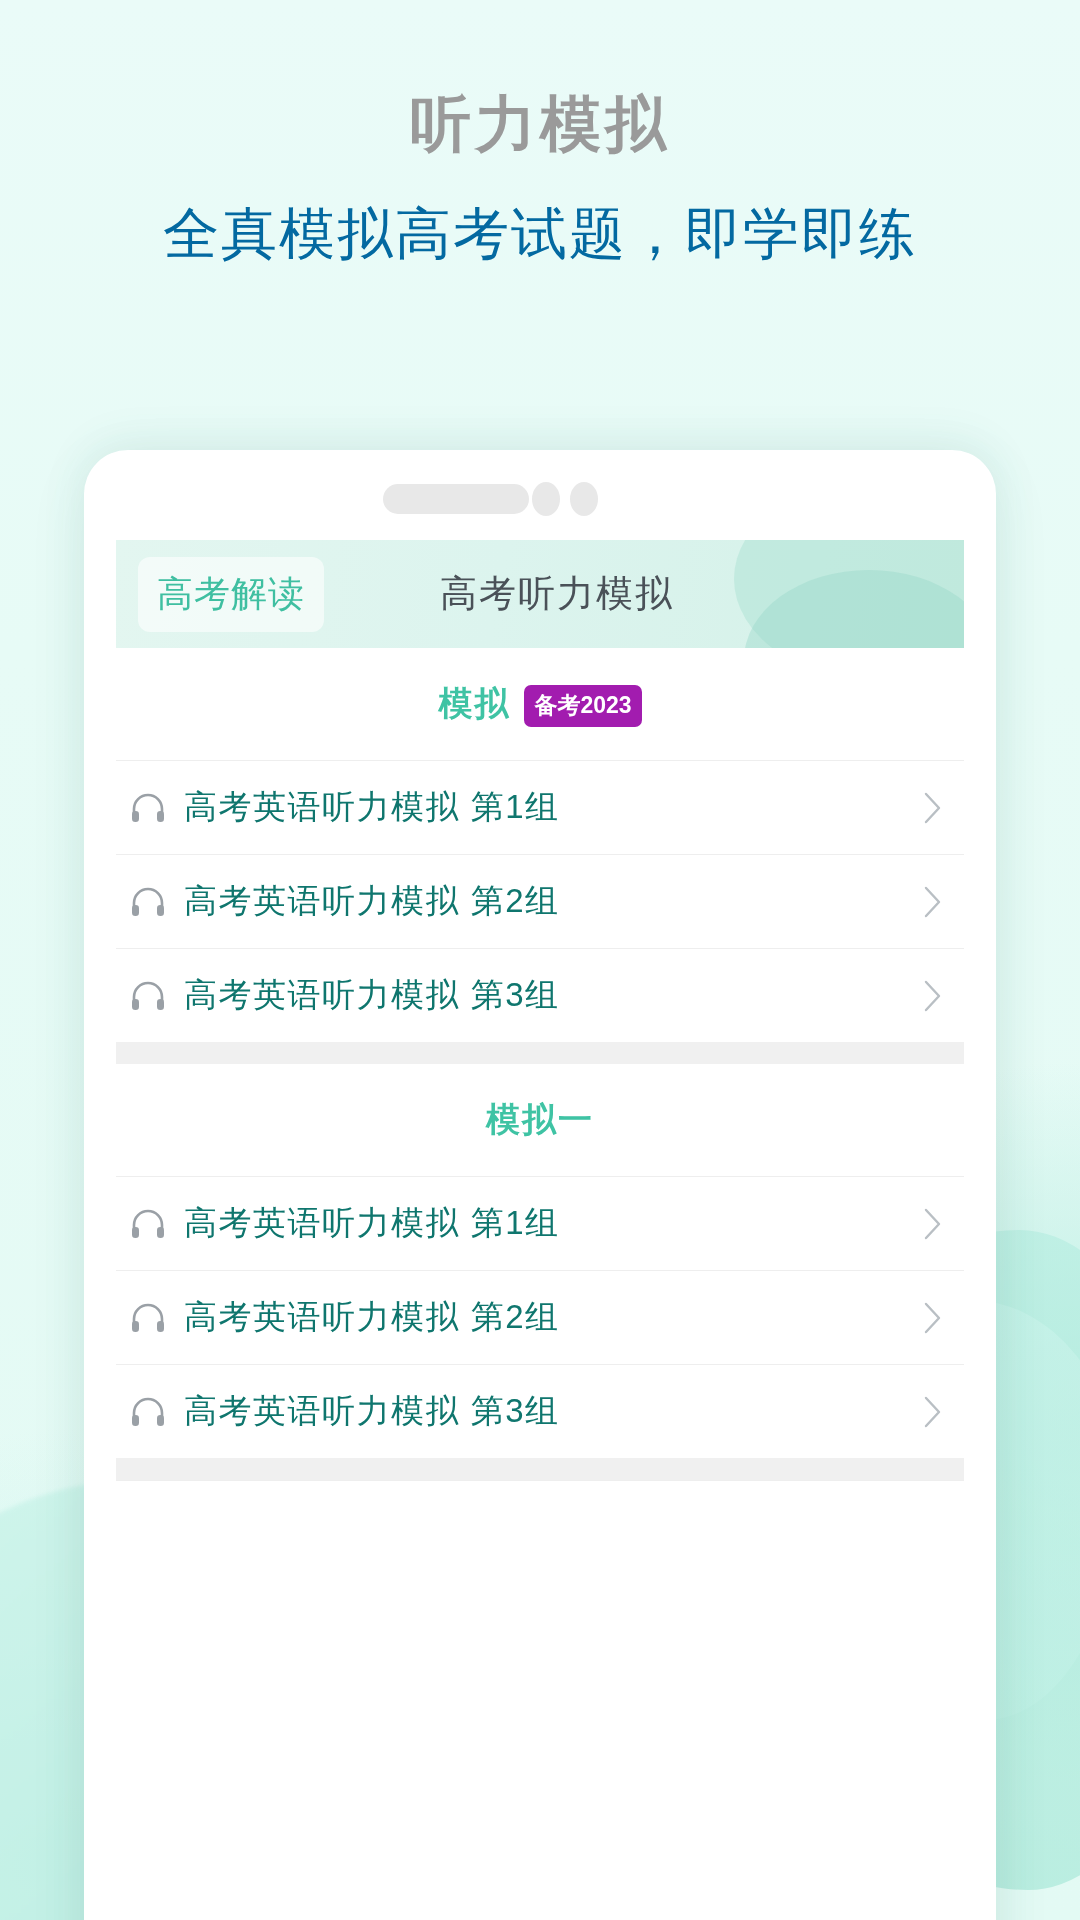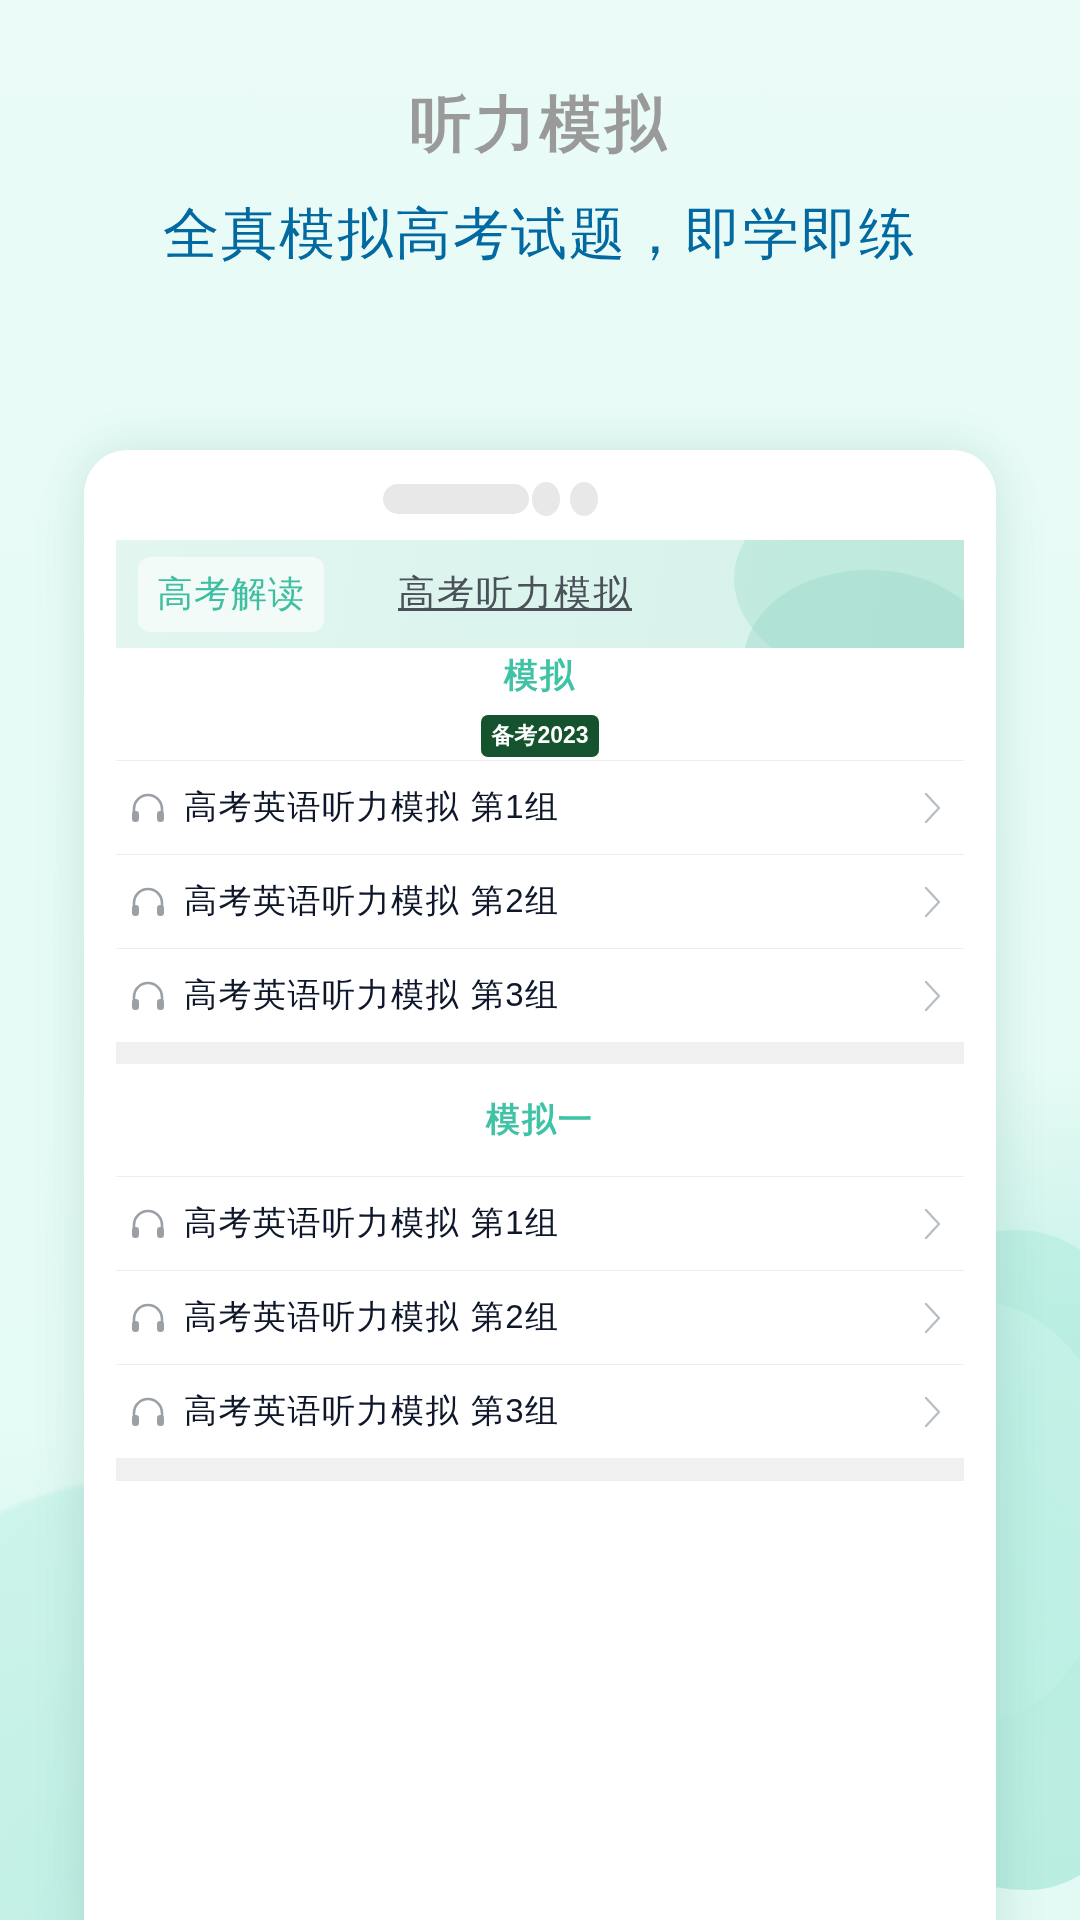--- a/index.html
+++ b/index.html
@@ -89,54 +89,53 @@
   .tab-badge {
     position:relative; z-index:2;
     margin-left:22px;
     background:rgba(255,255,255,.58);
     color:#3fbfa1;
     font-size:36px; letter-spacing:1px;
     padding:13px 19px; border-radius:12px;
   }
   .tab-title {
     position:relative; z-index:2;
-    margin-left:74px;
-    font-size:37px; color:#4a5158; letter-spacing:2px;text-decoration:underline;
+    margin-left:116px;
+    font-size:37px; color:#4a5158; letter-spacing:2px;
   }
 
   
   .scroll-body { padding:0; }
 
   .section-head {
     display:flex; align-items:center; justify-content:center;
     gap:14px;
     height:112px;
-    flex-direction:column;
   }
   .section-title {
     font-size:34px; font-weight:700; color:#3fc3a4; letter-spacing:2px;
   }
   .section-badge {
-    background:#14532d; color:#ffffff;
+    background:#a21caf; color:#ffffff;
     font-size:23px; font-weight:700; letter-spacing:0;
     padding:5px 10px 6px; border-radius:7px;
     position:relative; top:2px;
   }
 
   .row {
     display:flex; align-items:center;
     height:94px; margin:0 32px;
     border-top:1px solid #eeeeee;
     padding:0 16px 0 10px;
   }
   .row:first-of-type { border-top:1px solid #ededed; }
   .row .hp-icon { width:44px; flex:0 0 44px; display:flex; align-items:center; justify-content:center; }
   .row .row-label {
     flex:1 1 auto; margin-left:14px;
-    font-size:33px; color:#0f172a; letter-spacing:1.5px;
+    font-size:33px; color:#0f766e; letter-spacing:1.5px;
   }
   .row .chev { width:30px; flex:0 0 30px; display:flex; align-items:center; justify-content:center; }
 
   .group-gap {
     height:22px; margin:0 32px; background:#f0f0f0;
   }
 </style>
 </head>
 <body>
 

